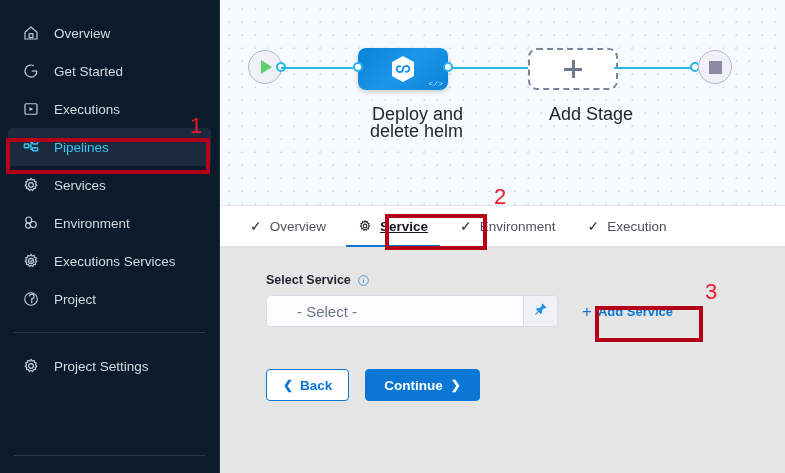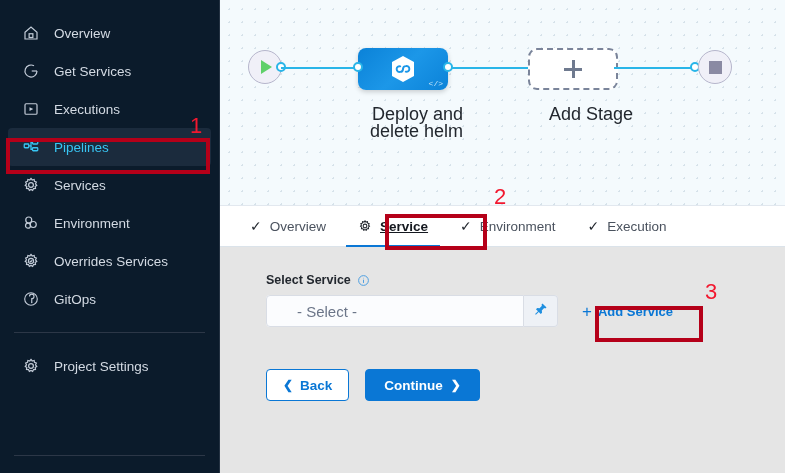--- a/index.html
+++ b/index.html
@@ -247,21 +247,21 @@
       <span>Overview</span>
     </div>
 
     <div class="nav-item">
       <span class="ico">
         <svg width="18" height="18" viewBox="0 0 24 24" fill="none" stroke="#c3ccd8" stroke-width="1.6">
           <path d="M20 12 A8 8 0 1 1 16 5.1"></path>
             <path d="M20 12 L13 12"></path>
         </svg>
       </span>
-      <span>Get Services</span>
+      <span>Get Started</span>
     </div>
 
     <div class="nav-item">
       <span class="ico">
         <svg width="18" height="18" viewBox="0 0 24 24" fill="none" stroke="#c3ccd8" stroke-width="1.6">
           <rect x="4" y="5" width="16" height="14" rx="1.5"></rect>
           <path d="M10 9.5 L15 12 L10 14.5 Z" fill="#c3ccd8" stroke="none"></path>
         </svg>
       </span>
       <span>Executions</span>
@@ -302,33 +302,33 @@
     </div>
 
     <div class="nav-item">
       <span class="ico">
         <svg width="18" height="18" viewBox="0 0 24 24" fill="none" stroke="#c3ccd8" stroke-width="1.6">
           <path d="M12 3.2 L13.6 5.3 L16.2 4.6 L16.6 7.2 L19.1 8 L18 10.4 L19.7 12.4 L17.6 14 L18 16.6 L15.4 16.8 L14.2 19.2 L12 18 L9.8 19.2 L8.6 16.8 L6 16.6 L6.4 14 L4.3 12.4 L6 10.4 L4.9 8 L7.4 7.2 L7.8 4.6 L10.4 5.3 Z"></path>
           <circle cx="12" cy="12" r="3.4"></circle>
             <path d="M10.5 12 L11.7 13.2 L13.7 10.9"></path>
         </svg>
       </span>
-      <span>Overrides Services</span>
+      <span>Executions Services</span>
     </div>
 
 
     <div class="nav-item">
       <span class="ico">
         <svg width="18" height="18" viewBox="0 0 24 24" fill="none" stroke="#c3ccd8" stroke-width="1.5">
           <circle cx="12" cy="12" r="8.4"></circle>
           <path d="M10 8.5 A3 3 0 1 1 13 11.5 L13 16"></path>
           <circle cx="13" cy="16.6" r="1" fill="#c3ccd8" stroke="none"></circle>
         </svg>
       </span>
-      <span>GitOps</span>
+      <span>Project</span>
     </div>
 
     <div class="nav-sep"></div>
 
     <div class="nav-item">
       <span class="ico">
         <svg width="18" height="18" viewBox="0 0 24 24" fill="none" stroke="#c3ccd8" stroke-width="1.6">
           <circle cx="12" cy="12" r="3.2"></circle>
           <path d="M12 3.2 L13.6 5.3 L16.2 4.6 L16.6 7.2 L19.1 8 L18 10.4 L19.7 12.4 L17.6 14 L18 16.6 L15.4 16.8 L14.2 19.2 L12 18 L9.8 19.2 L8.6 16.8 L6 16.6 L6.4 14 L4.3 12.4 L6 10.4 L4.9 8 L7.4 7.2 L7.8 4.6 L10.4 5.3 Z"></path>
         </svg>

